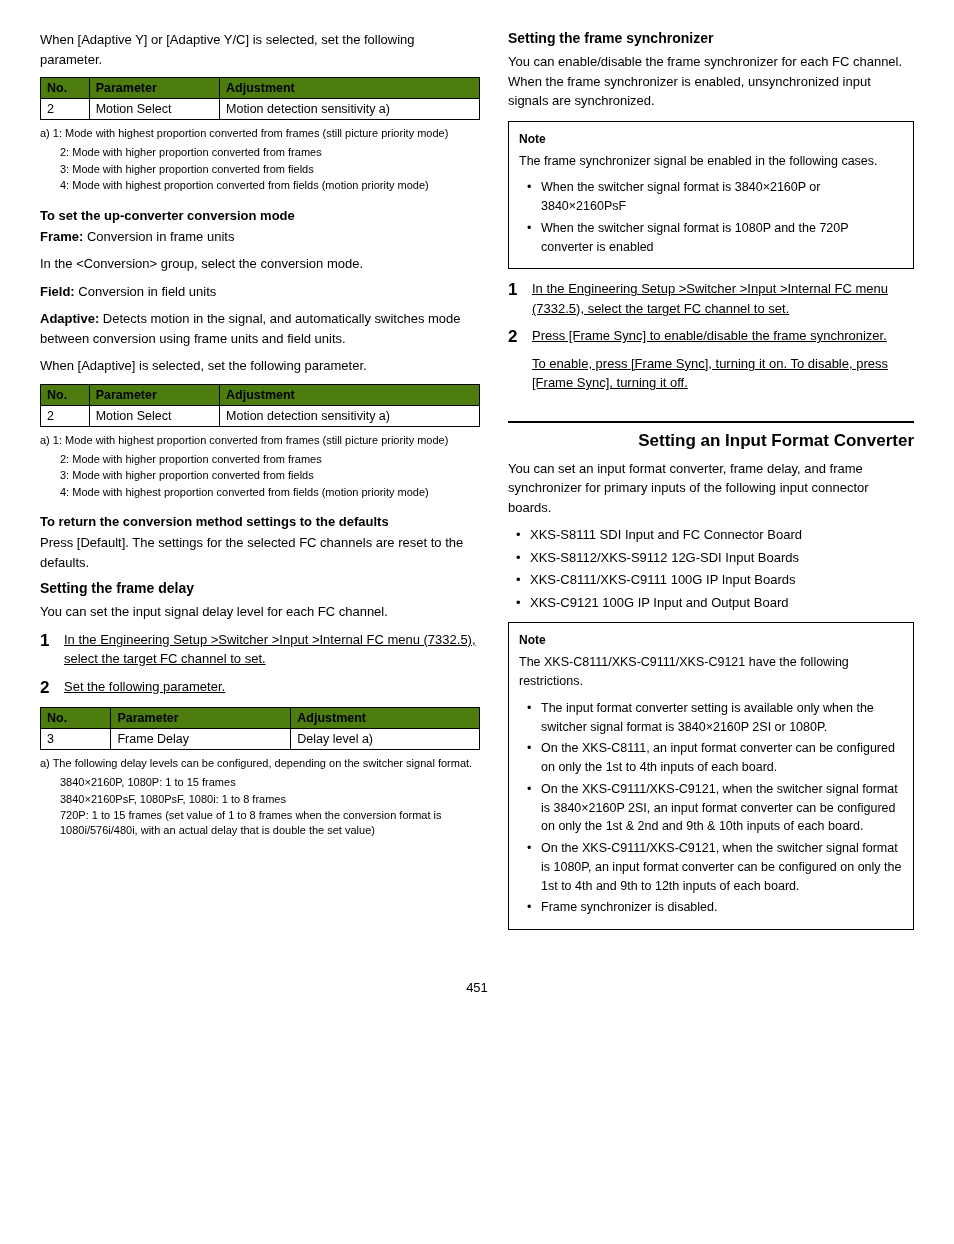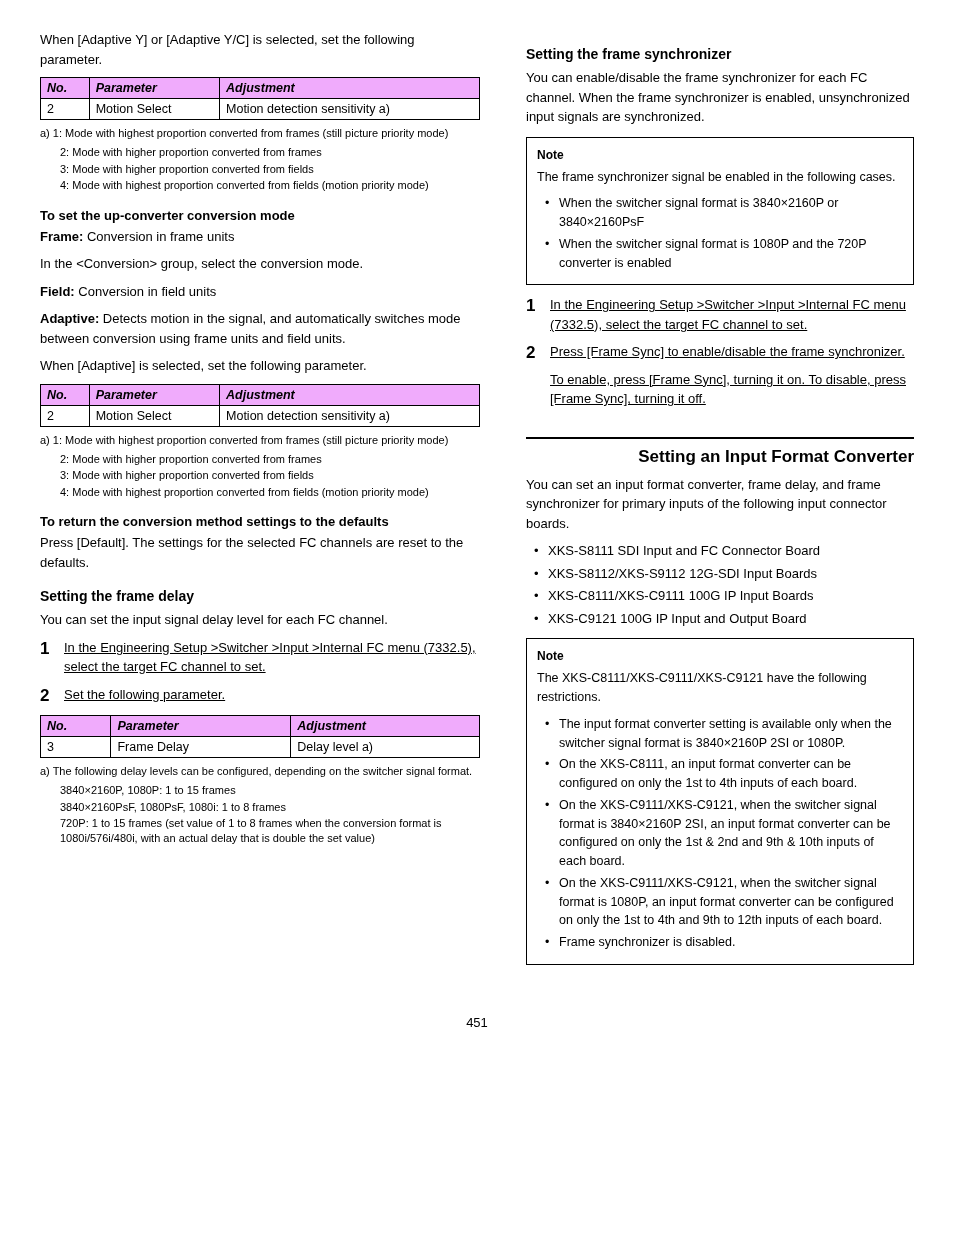--- a/index.html
+++ b/index.html
@@ -7,38 +7,37 @@
       background: #fff;
       font-family: Arial, Helvetica, sans-serif;
       font-size: 13px;
       color: #000;
       width: 954px;
       min-height: 1244px;
       padding: 30px 40px;
     }
     .two-col {
       display: flex;
-      gap: 46px;
+      gap: 28px;
     }
     .col-left {
       width: 440px;
       flex-shrink: 0;
     }
     .col-right {
       flex: 1;
     }
     p {
       margin-bottom: 8px;
       line-height: 1.5;
     }
     .section-heading {
       font-size: 14px;
       font-weight: bold;
       margin-bottom: 6px;
-      margin-top: 16px;
     }
     .section-heading-large {
       font-size: 17px;
       font-weight: bold;
       margin-bottom: 8px;
       margin-top: 20px;
       border-top: 2px solid #000;
       padding-top: 8px;
       text-align: right;
     }
@@ -50,24 +49,23 @@
     }
     table {
       border-collapse: collapse;
       width: 100%;
       margin-bottom: 6px;
       font-size: 12.5px;
     }
     table th {
       border: 1px solid #000;
       padding: 3px 6px;
-      background: #f0abfc;
+      background: #4d7c0f;
       text-align: left;
       font-weight: bold;
-      font-style: italic;
     }
     table td {
       border: 1px solid #000;
       padding: 3px 6px;
       vertical-align: top;
     }
     .footnote {
       font-size: 11px;
       margin-bottom: 4px;
       line-height: 1.4;

